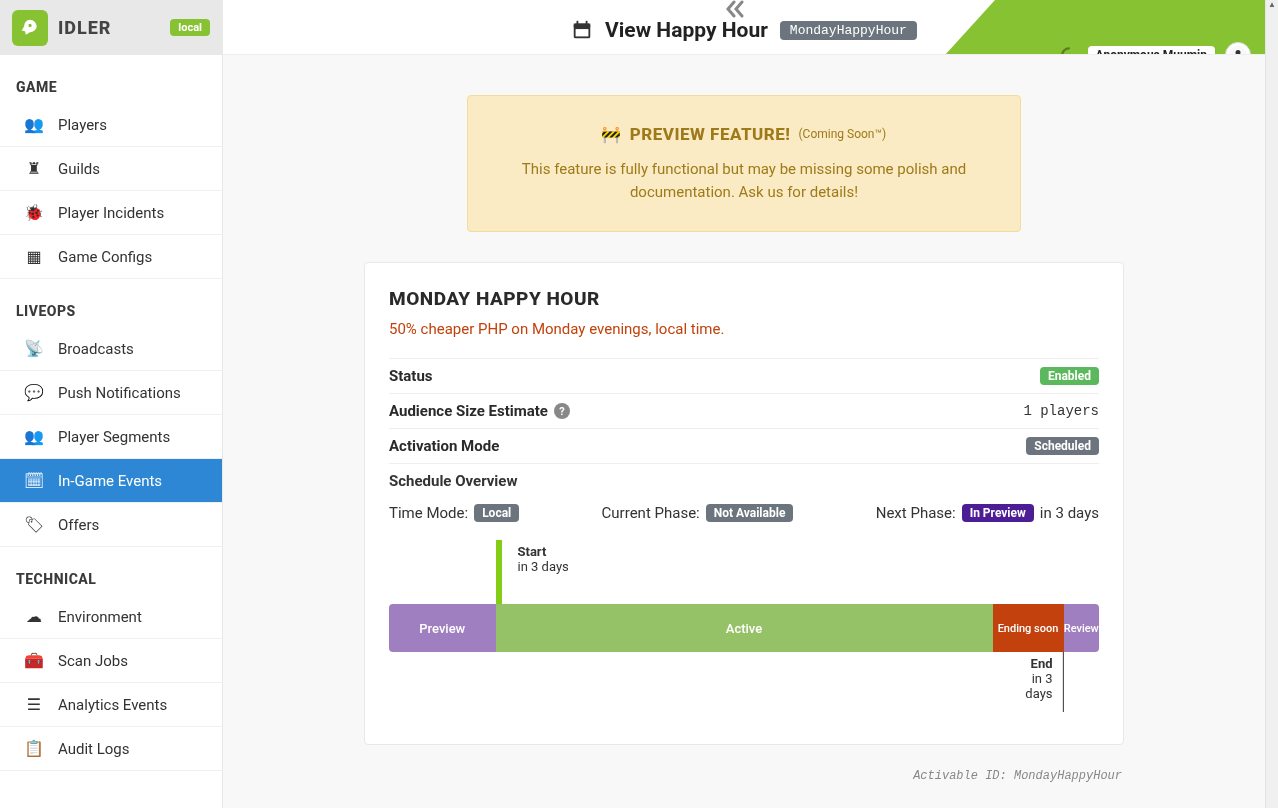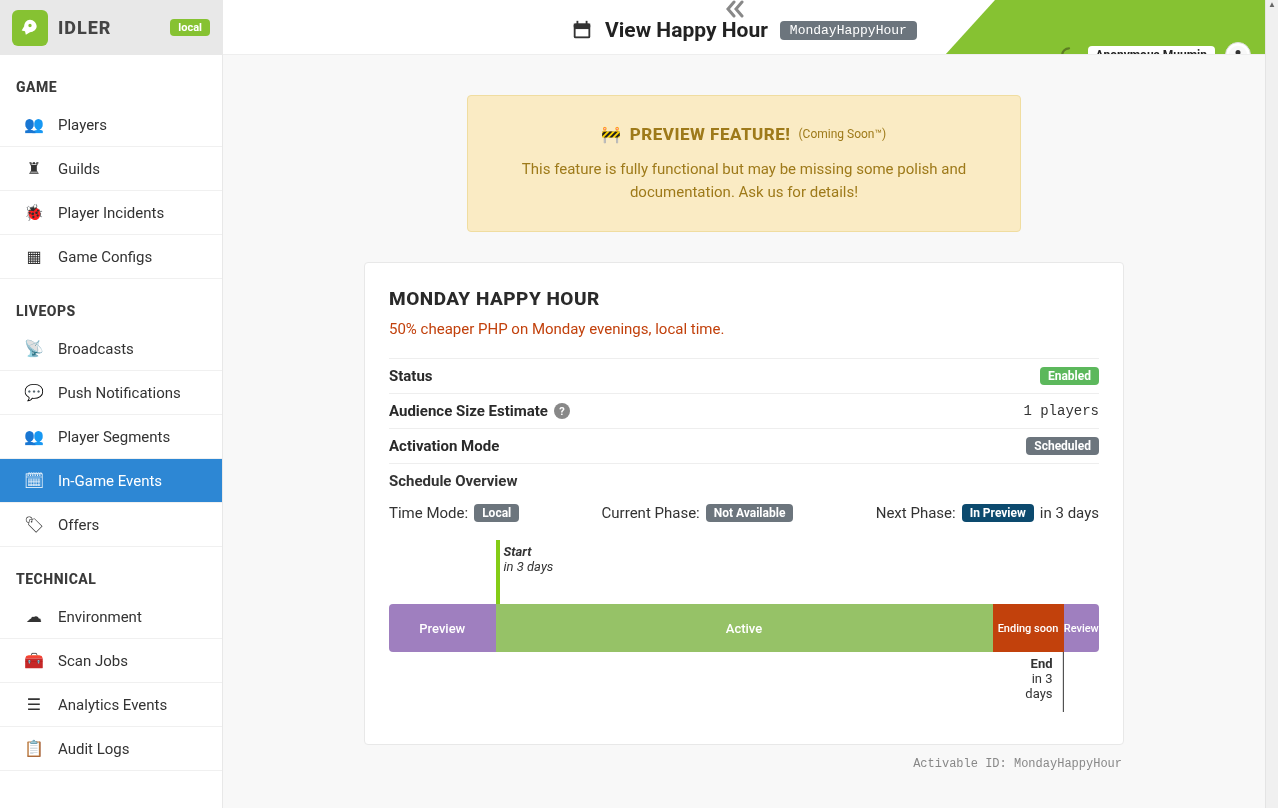--- a/index.html
+++ b/index.html
@@ -263,21 +263,21 @@
     .badge {
       display: inline-block;
       padding: 2px 8px;
       border-radius: 4px;
       font-size: 12px;
       font-weight: 700;
       color: #fff;
     }
     .badge-green { background: #5cb85c; }
     .badge-grey { background: #6c757d; }
-    .badge-purple { background: #0c4a6e; text-align: right; }
+    .badge-purple { background: #4c1d95; text-align: right; }
     
     .schedule-header {
       font-size: 15px;
       font-weight: 700;
       padding: 8px 0 14px 0;
       border-top: 1px solid #eee;
     }
     .schedule-row {
       display: flex;
       justify-content: space-between;
@@ -302,46 +302,46 @@
     .tl-seg { display: flex; align-items: center; justify-content: center; font-weight: 500; }
     .tl-preview { background: #9f7fbf; width: 15%; }
     .tl-active  { background: #96c267; width: 70%; }
     .tl-ending  { background: #c2410c; width: 10%; font-size: 11px; }
     .tl-review  { background: #9f7fbf; width: 5%; font-size: 11px; }
     
     .marker-start {
       position: absolute;
       left: 15%;
       top: 0;
-      border-left: 4px solid #84cc16;
+      border-left: 6px solid #84cc16;
       height: 112px;
-      padding-left: 4px;
-      font-style: italic;
+      padding-left: 16px;
     }
     .marker-end {
       position: absolute;
       left: 95%;
       transform: translateX(-100%);
       top: 112px;
       border-right: 1px solid #333;
       padding-right: 10px;
       text-align: right;
       height: 60px;
     }
     .marker-title { font-weight: 700; font-size: 13px; padding-top: 4px; }
     .marker-sub { font-size: 13px; color: #333; }
     
     .activable-id {
       text-align: right;
       font-family: "Courier New", monospace;
       font-size: 12px;
       color: #888;
       max-width: 760px;
-      margin: 12px auto 0 auto;
+      margin: 24px auto 0 auto;
       padding-right: 2px;
+      font-style: italic;
     }
     
     
     .scroll-stub {
       position: absolute;
       top: 0; right: 0;
       width: 13px; height: 100%;
       background: #f0f0f0;
       border-left: 1px solid #e4e4e4;
     }

